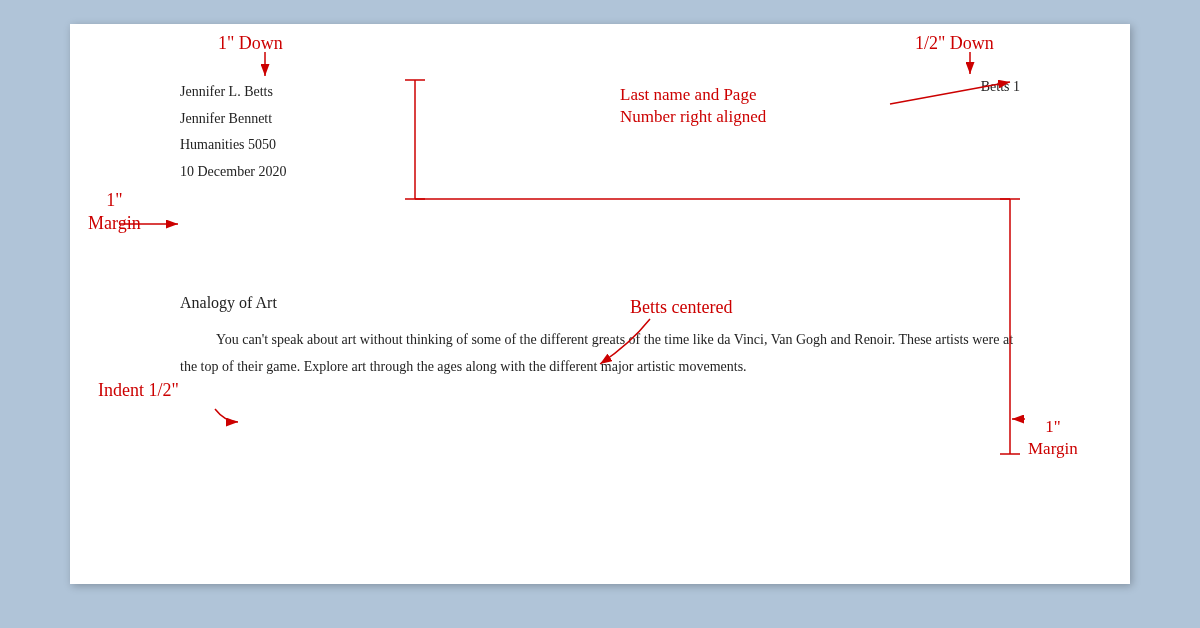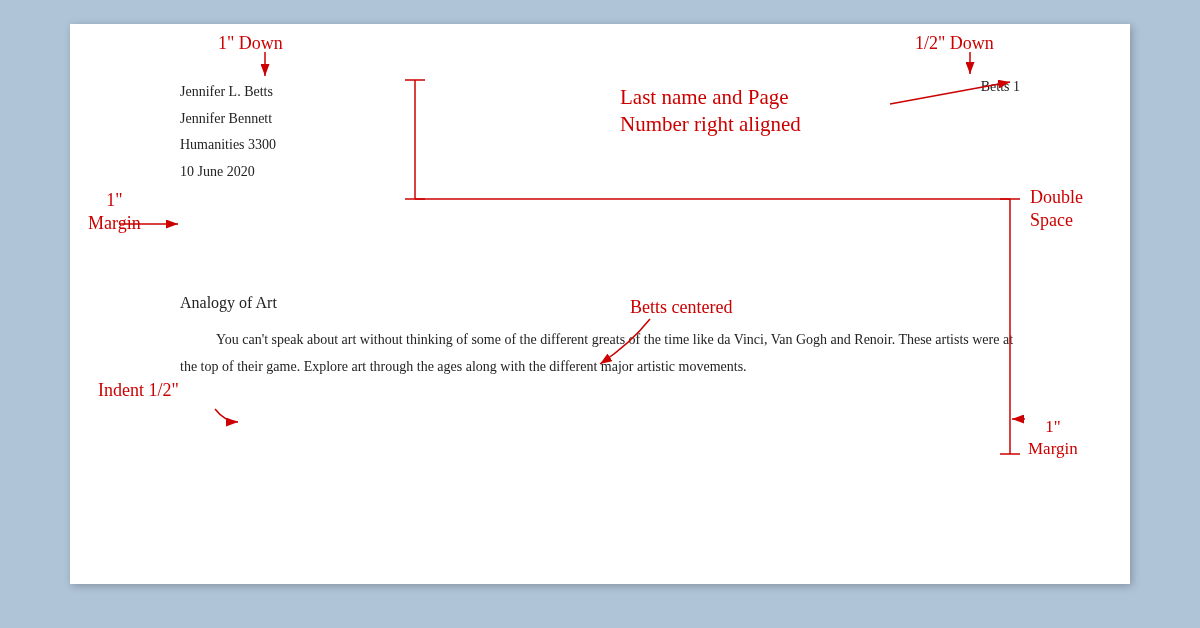--- a/index.html
+++ b/index.html
@@ -137,22 +137,22 @@
 <body>
 
 <div class="page-container">
   <div class="paper">
     <div class="paper-inner">
       <div class="doc-content">
 
         <div class="header-info">
           <div>Jennifer L. Betts</div>
           <div>Jennifer Bennett</div>
-          <div>Humanities 3300</div>
-          <div>10 June 2020</div>
+          <div>Humanities 5050</div>
+          <div>10 December 2020</div>
         </div>
 
         <div class="page-number">Betts 1</div>
 
         <div class="doc-title">Analogy of Art</div>
 
         <div class="doc-body">
           <p>You can't speak about art without thinking of some of the different greats of the time like da Vinci, Van Gogh and Renoir. These artists were at the top of their game. Explore art through the ages along with the different major artistic movements.</p>
         </div>
 
@@ -192,25 +192,24 @@
           <marker id="arrowhead" markerWidth="8" markerHeight="6" refX="8" refY="3" orient="auto">
             <polygon points="0 0, 8 3, 0 6" fill="#cc0000"></polygon>
           </marker>
         </defs>
       </svg>
 
       <div class="ann" style="top: 8px; left: 148px;">1" Down</div>
 
       <div class="ann" style="top: 8px; left: 845px;">1/2" Down</div>
 
-      <div class="ann" style="top: 60px; left: 550px; font-size: 21px;">Last name and Page<br>Number right aligned</div>
+      <div class="ann" style="top: 60px; left: 550px; font-size: 17px;">Last name and Page<br>Number right aligned</div>
 
       <div class="ann" style="top: 165px; left: 18px; font-size: 18px; text-align: center;">1"<br>Margin</div>
 
-      <div class="ann" style="top: 162px; left: 960px;">Double Space</div>
 
       <div class="ann" style="top: 272px; left: 560px;">Betts centered</div>
 
       <div class="ann" style="top: 355px; left: 28px;">Indent 1/2"</div>
 
       <div class="ann" style="top: 392px; left: 958px; font-size: 17px; text-align: center;">1"<br>Margin</div>
 
     </div>
   </div>
 </div>

